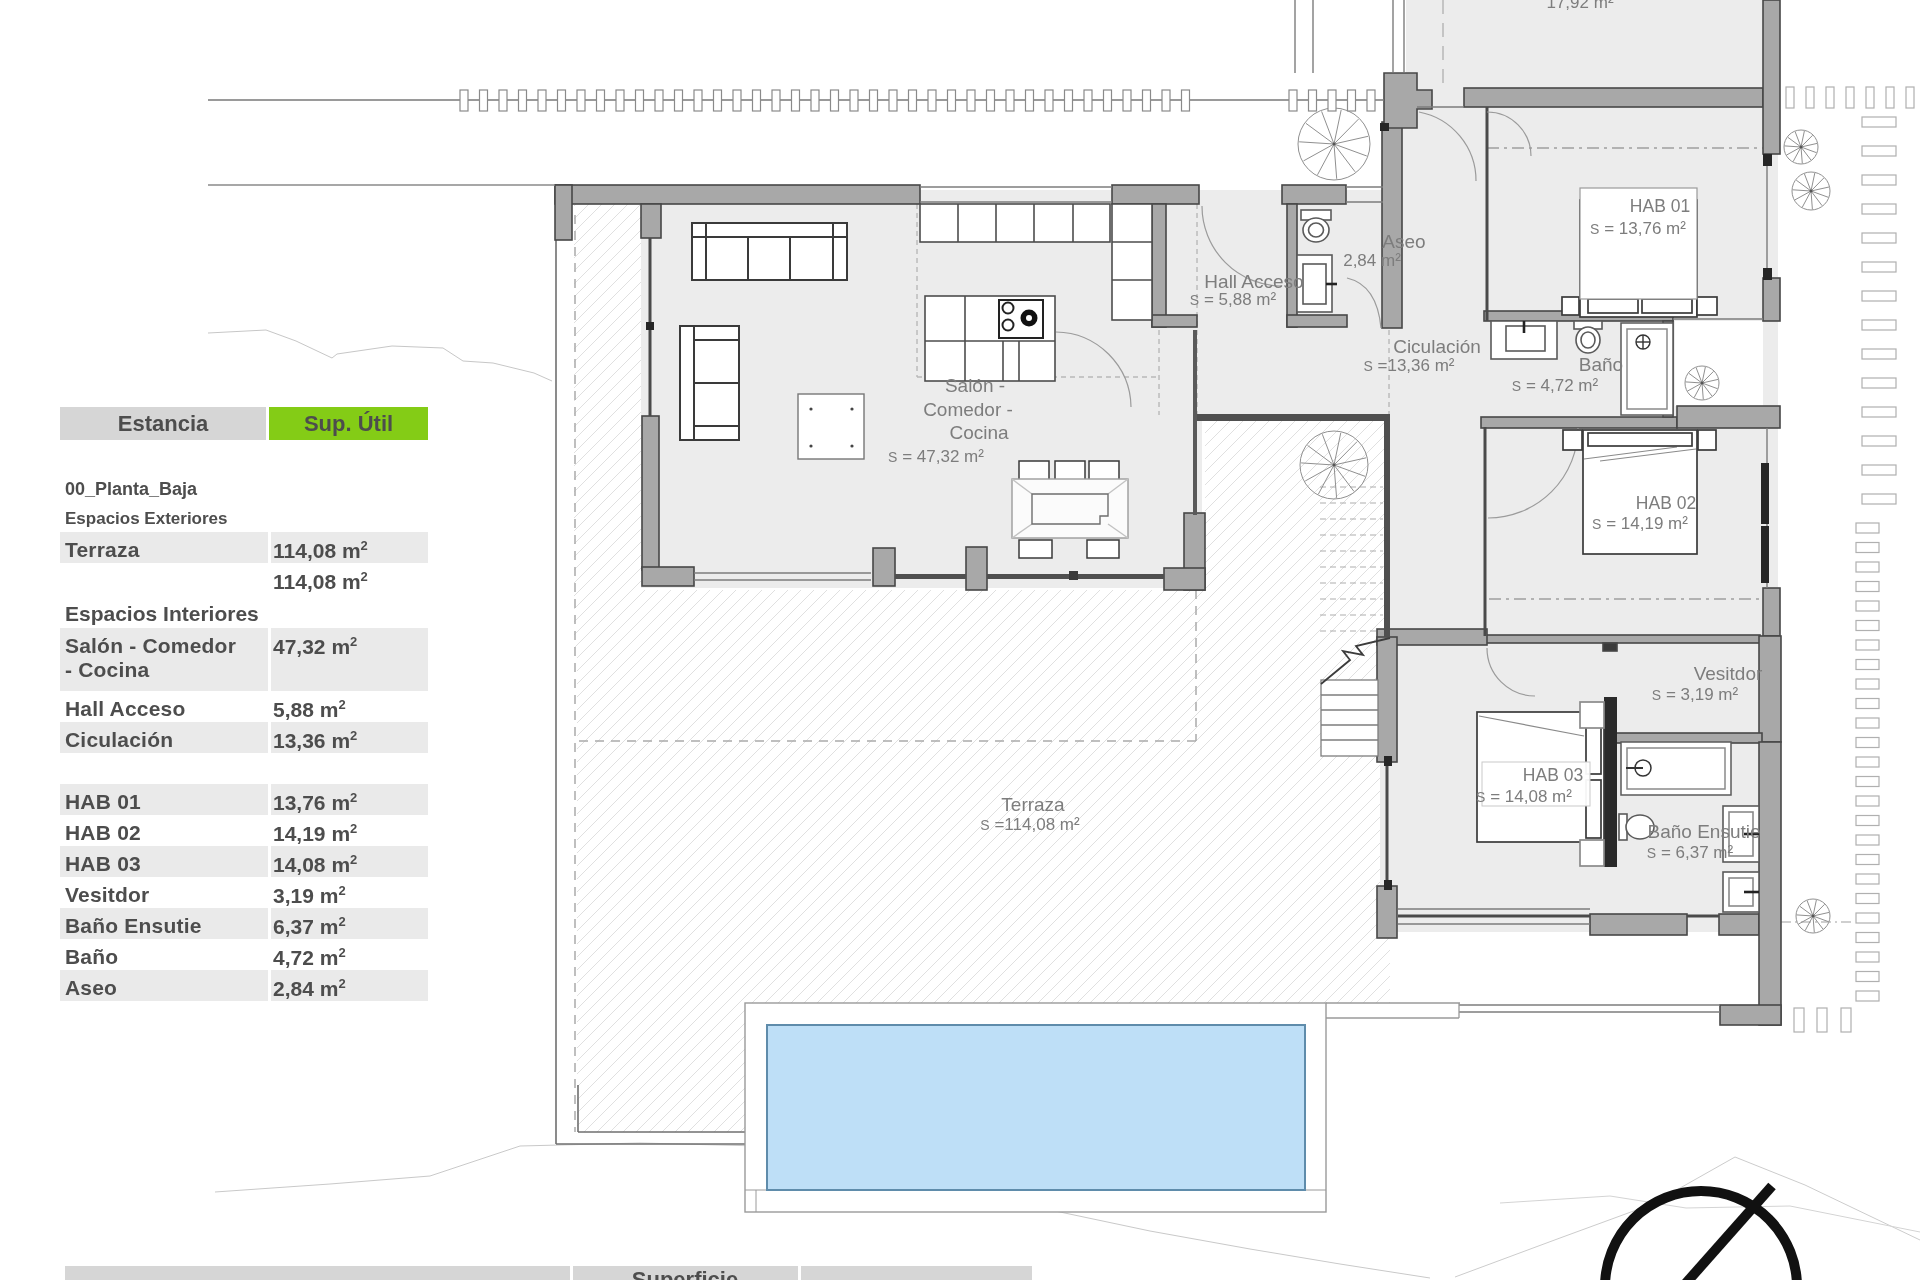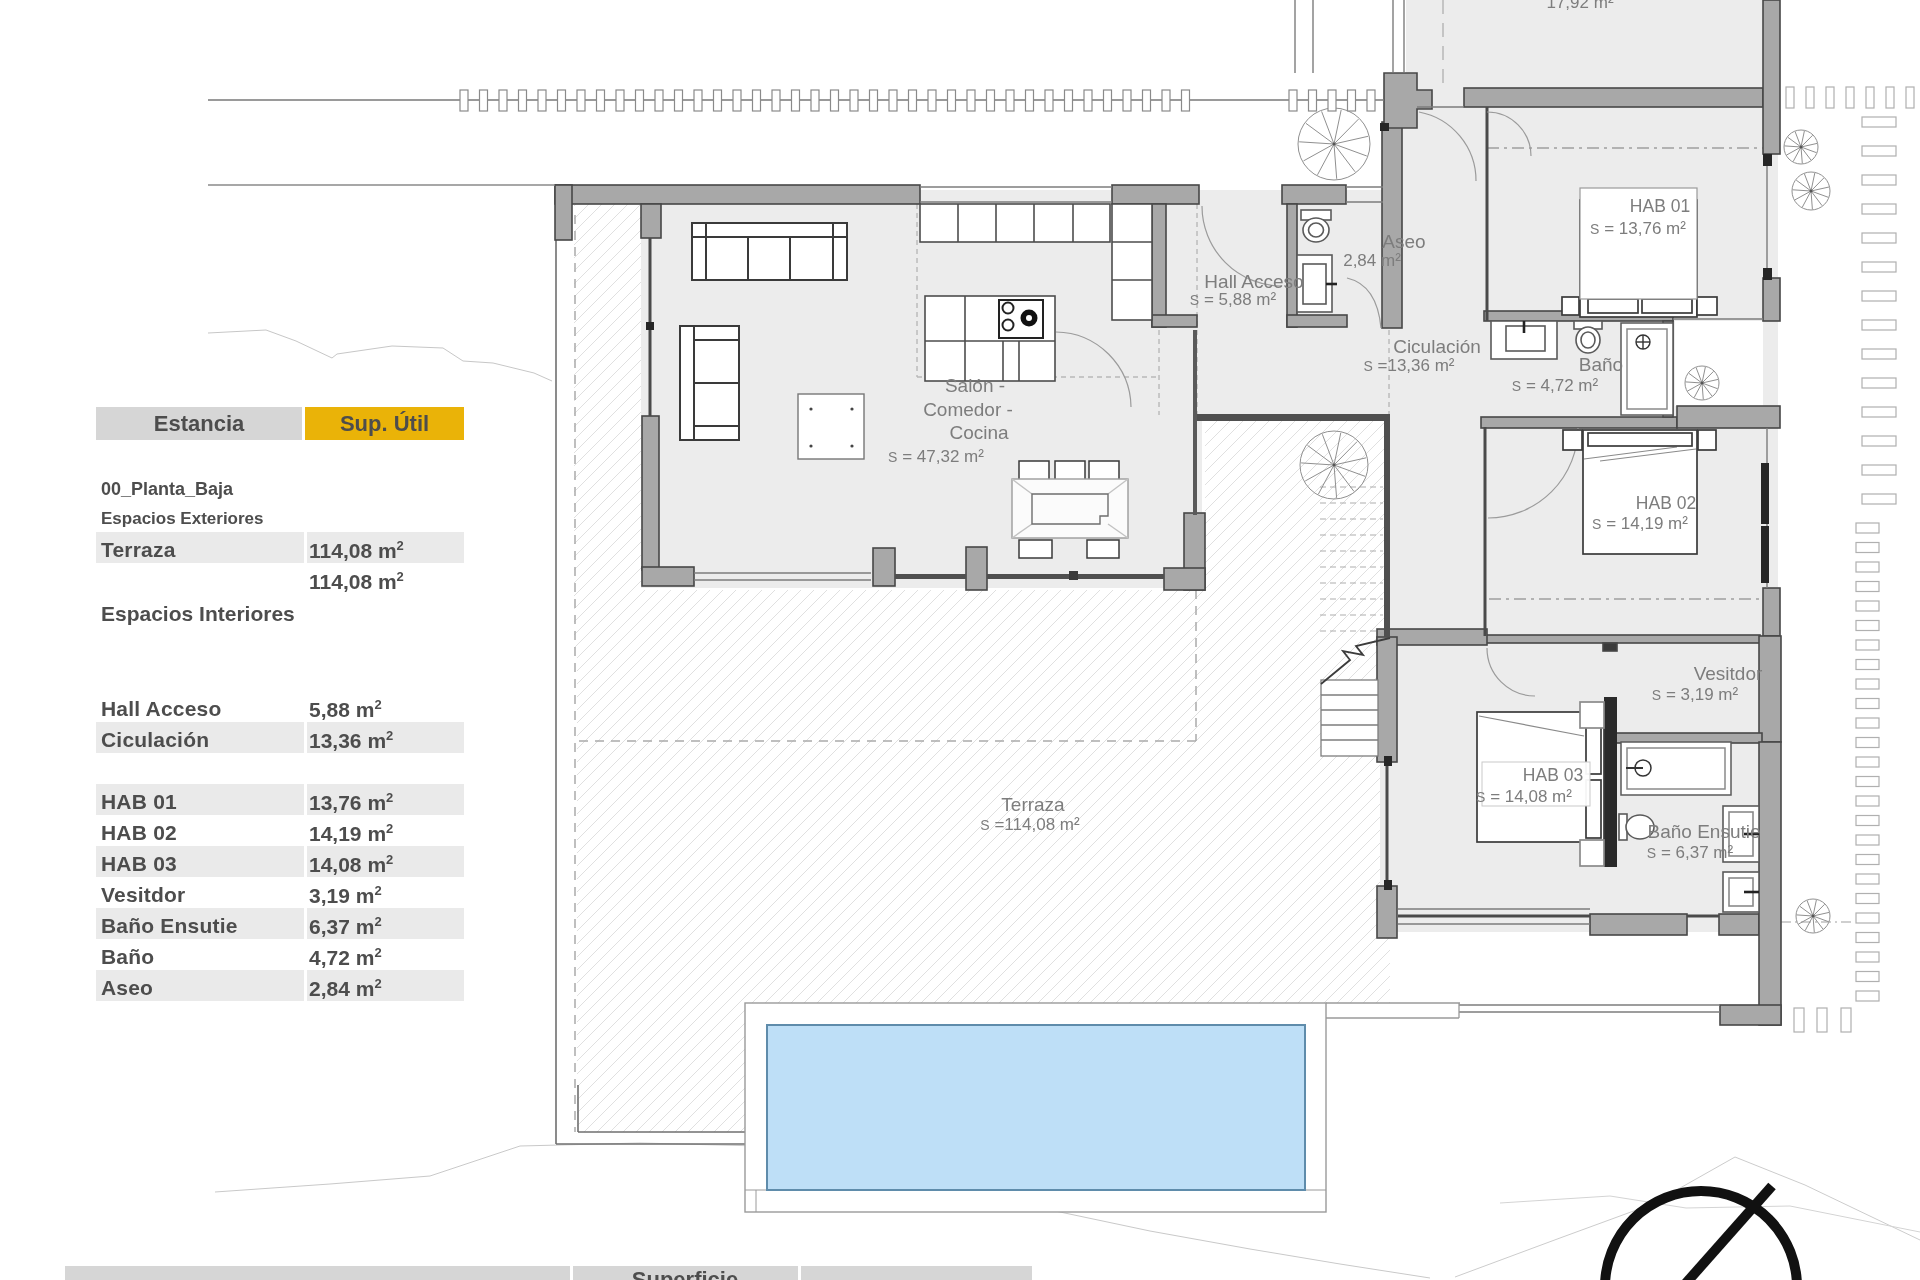--- a/index.html
+++ b/index.html
@@ -684,40 +684,44 @@
 
 <text x="1580" y="8" font-size="17">17,92 m²</text>
 </g>
 
 <g fill="none" stroke="#111111">
 <circle cx="1701" cy="1287" r="96" stroke-width="10"></circle>
 <line x1="1772" y1="1186" x2="1640" y2="1335" stroke-width="10"></line>
 </g>
 </svg>
 
-<div class="tbl" style="left:60px;top:407px;width:368px;height:680px;margin-left:36px;">
+<div class="tbl" style="left:60px;top:407px;width:368px;height:680px;">
 
   <div style="position:absolute;left:0;top:0;width:206px;height:33px;background:#d6d6d6;text-align:center;font-size:22px;box-sizing:border-box;padding-top:4px;">Estancia</div>
-  <div style="position:absolute;left:209px;top:0;width:159px;height:33px;background:#eab308;text-align:center;font-size:22px;box-sizing:border-box;padding-top:4px;">Sup. Útil</div>
+  <div style="position:absolute;left:209px;top:0;width:159px;height:33px;background:#84cc16;text-align:center;font-size:22px;box-sizing:border-box;padding-top:4px;">Sup. Útil</div>
 
   <div style="position:absolute;left:5px;top:72px;font-size:18px;">00_Planta_Baja</div>
 
   <div style="position:absolute;left:5px;top:102px;font-size:17px;">Espacios Exteriores</div>
 
   <div class="row grey" style="top:125px;">
       <span class="cell1">Terraza</span>
       <span class="cell2">114,08 m<sup>2</sup></span>
     </div>
 
   <div class="row" style="top:156px;">
       <span class="cell2">114,08 m<sup>2</sup></span>
     </div>
 
   <div style="position:absolute;left:5px;top:195px;font-size:21px;">Espacios Interiores</div>
 
+  <div class="row grey" style="top:221px;height:63px;">
+      <span class="cell1">Salón - Comedor<br>- Cocina</span>
+      <span class="cell2">47,32 m<sup>2</sup></span>
+    </div>
 
   <div class="row" style="top:284px;">
       <span class="cell1">Hall Acceso</span>
       <span class="cell2">5,88 m<sup>2</sup></span>
     </div>
 
   <div class="row grey" style="top:315px;">
       <span class="cell1">Ciculación</span>
       <span class="cell2">13,36 m<sup>2</sup></span>
     </div>

